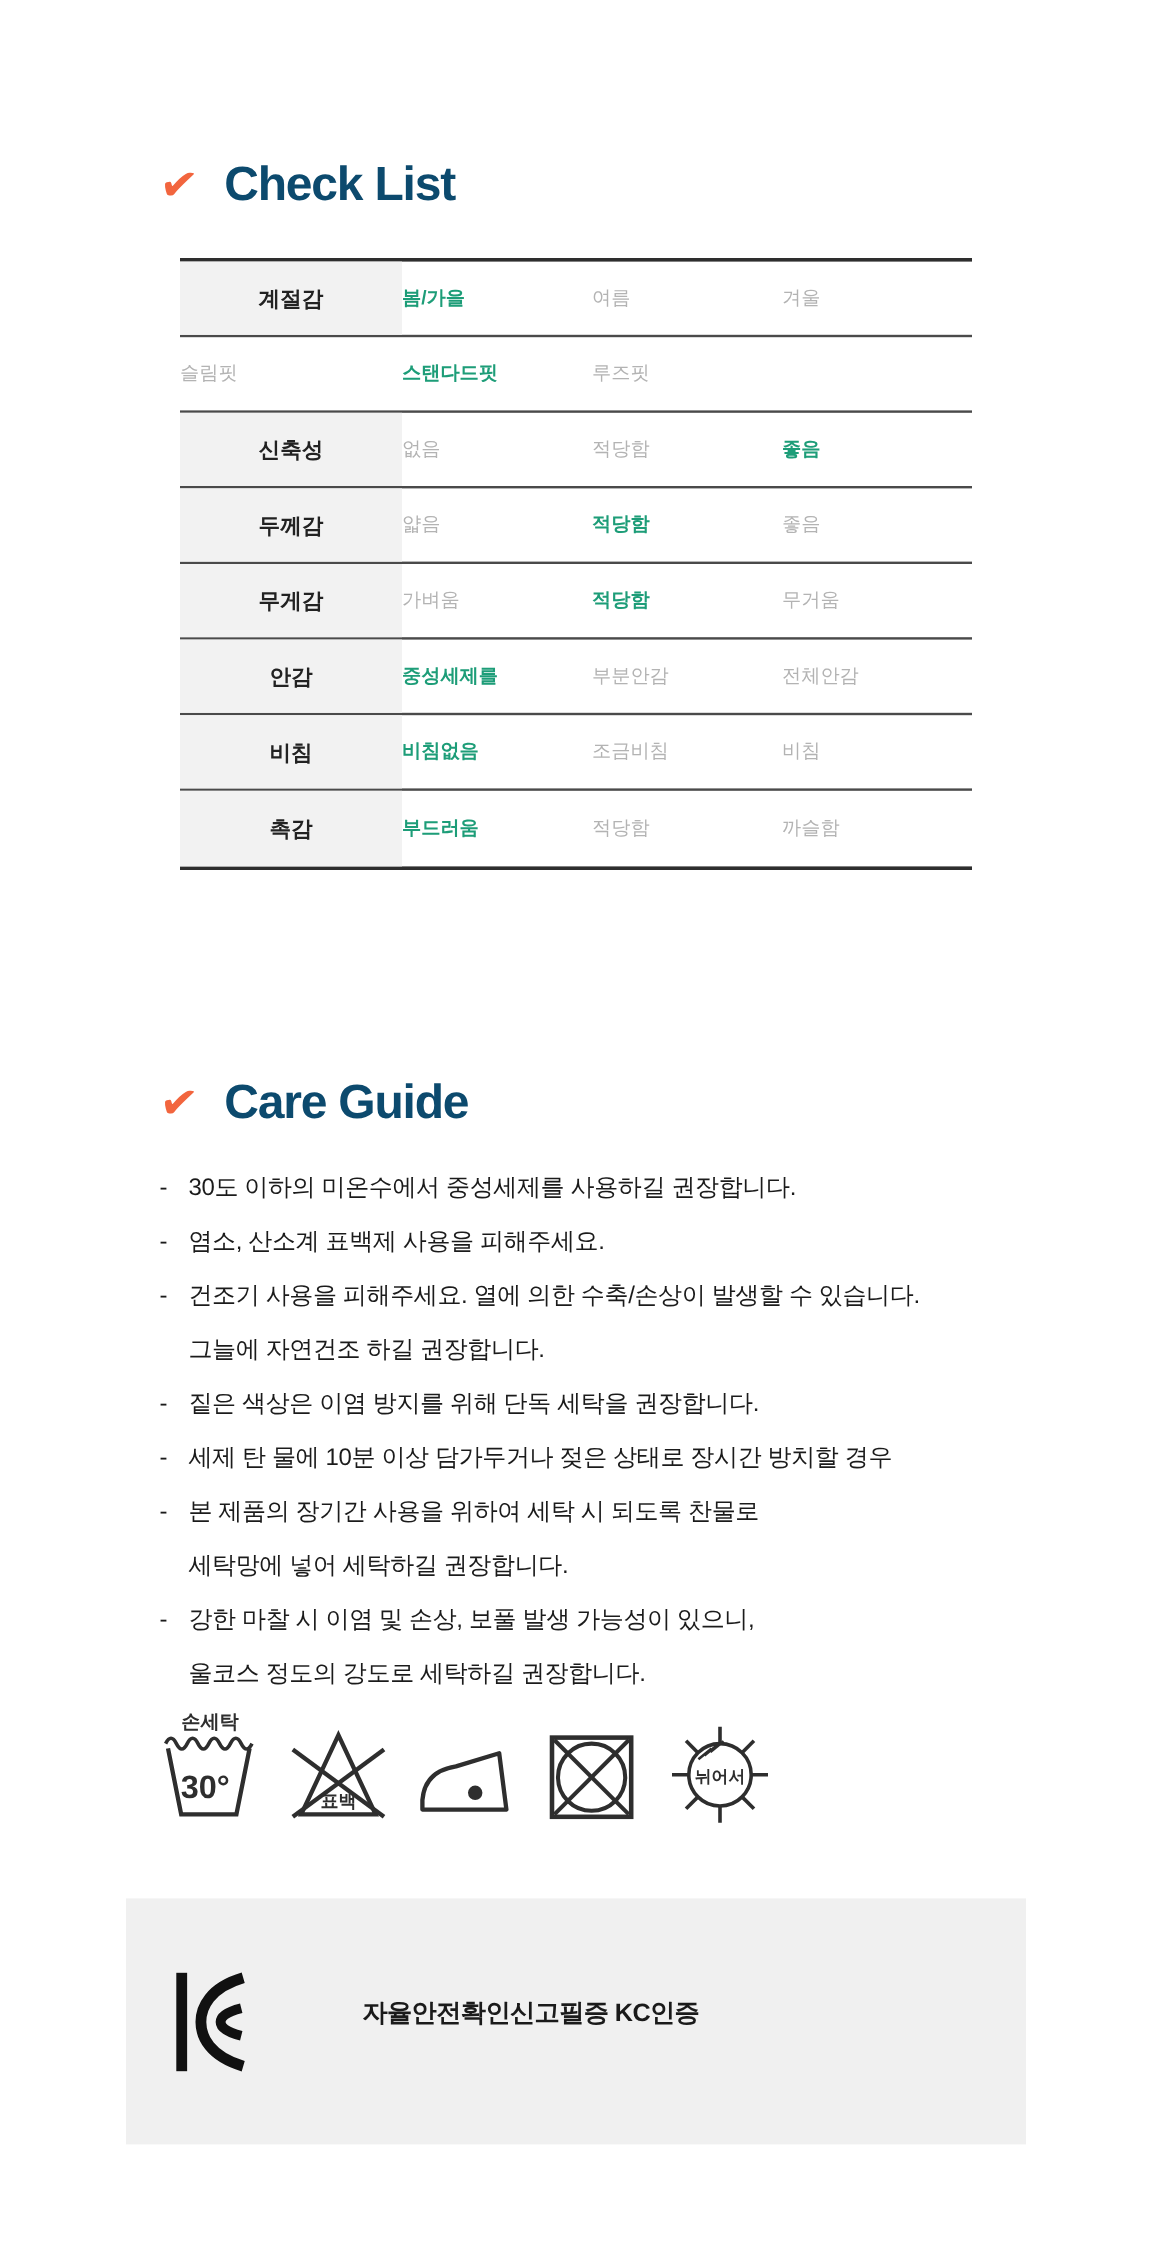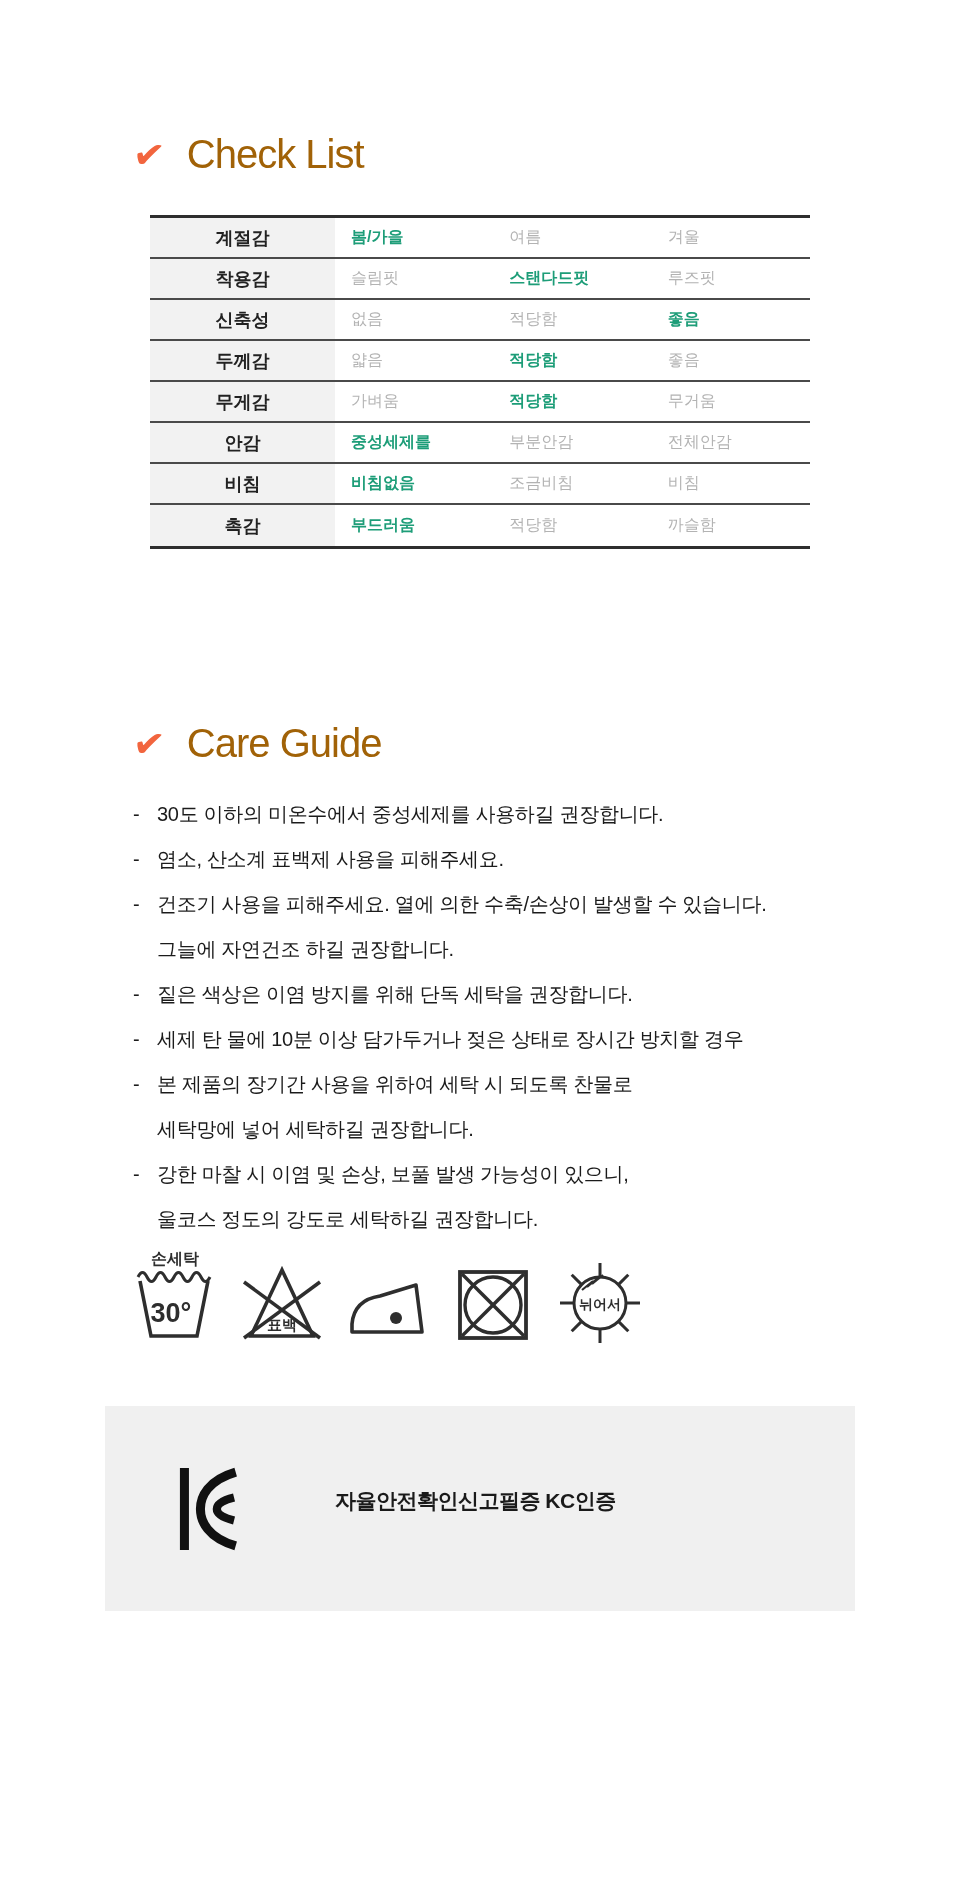--- a/index.html
+++ b/index.html
@@ -11,35 +11,34 @@
   }
   .page { width:960px; height:1884px; position:relative; }
 
   
   .sec-header { display:flex; align-items:center; }
   .sec-header .chk {
     color:#f2653e; font-size:38px; font-weight:700;
     transform:rotate(6deg); margin-right:22px; line-height:1;
   }
   .sec-header .sec-title {
-    font-size:40px; font-weight:400; color:#a16207; letter-spacing:-1px;
+    font-size:40px; font-weight:700; color:#0c4a6e; letter-spacing:-1px;
   }
   .hdr-checklist { margin:132px 0 0 133px; }
   .hdr-care { margin:172px 0 0 133px; }
 
   
   .chk-table {
     margin:38px 0 0 150px; width:660px;
     border-top:3px solid #2e2e2e; border-bottom:3px solid #2e2e2e;
   }
   .chk-row {
     display:grid; grid-template-columns:185px 1fr 1fr 1fr;
-    height:41px; align-items:center;
+    height:63px; align-items:center;
     border-bottom:2px solid #4a4a4a;
-    gap:16px;
   }
   .chk-row:last-child { border-bottom:none; }
   .chk-row .lab {
     background:#f2f2f2; height:100%; display:flex;
     align-items:center; justify-content:center;
     font-size:18px; font-weight:700; color:#222;
   }
   .chk-row .opt {
     text-align:left; font-size:16px; color:#b3b3b3;
   }
@@ -52,21 +51,21 @@
   .care-line .txt { white-space:nowrap; letter-spacing:-0.3px; }
 
   
   .care-symbols { margin:6px 0 0 128px; display:flex; align-items:flex-end; gap:14px; height:96px; }
   .care-symbols svg { display:block; }
 
   
   .kc-box {
     margin:62px 0 0 105px; width:750px; height:205px;
     background:#f0f0f0; display:flex; align-items:center;
-    padding-left:70px;
+    padding-left:37px;
   }
   .kc-logo { flex:0 0 82px; }
   .kc-text { margin-left:78px; }
   .kc-title { font-size:21px; font-weight:800; color:#1a1a1a; margin-bottom:16px; letter-spacing:-0.5px; }
   .kc-body { font-size:16.5px; color:#333; line-height:34px; white-space:nowrap; letter-spacing:-0.3px; }
 </style>
 </head>
 <body>
 
 <div class="page">
@@ -77,21 +76,20 @@
   </div>
 
   <div class="chk-table">
     <div class="chk-row">
       <div class="lab">계절감</div>
       <div class="opt sel">봄/가을</div>
       <div class="opt">여름</div>
       <div class="opt">겨울</div>
     </div>
     <div class="chk-row">
-      <div class="lab">착용감</div>
       <div class="opt">슬림핏</div>
       <div class="opt sel">스탠다드핏</div>
       <div class="opt">루즈핏</div>
     </div>
     <div class="chk-row">
       <div class="lab">신축성</div>
       <div class="opt">없음</div>
       <div class="opt">적당함</div>
       <div class="opt sel">좋음</div>
     </div>

